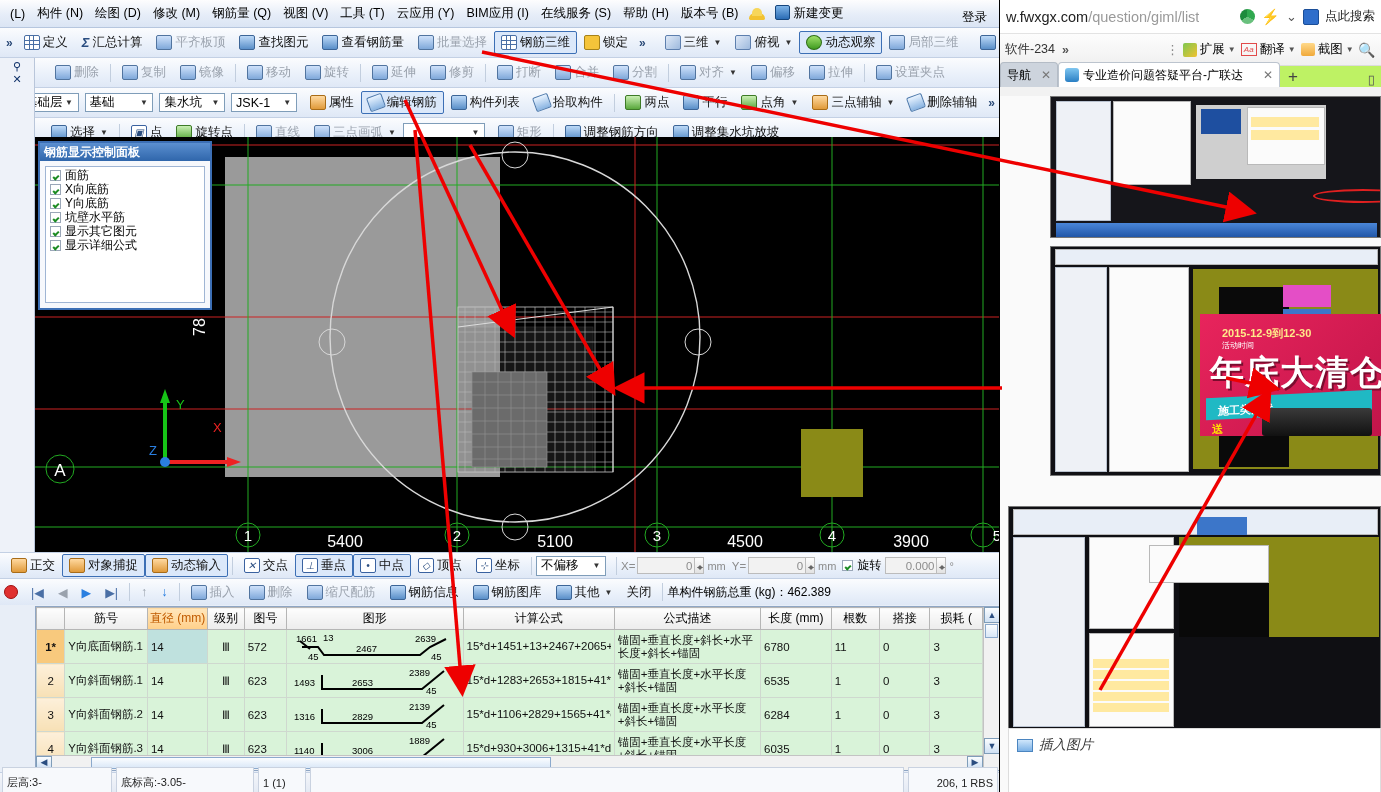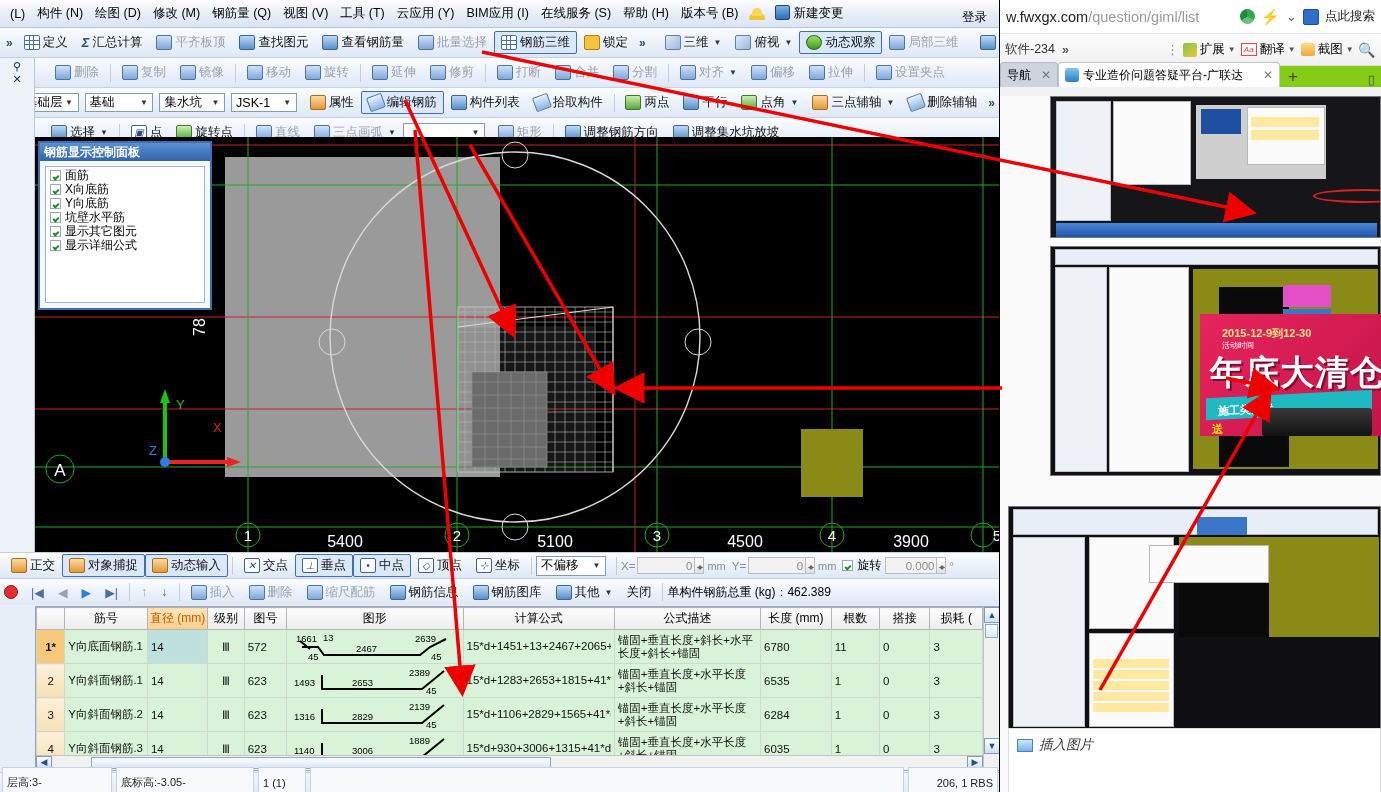--- a/index.html
+++ b/index.html
@@ -130,21 +130,21 @@
 
   .bottombar{position:absolute;left:0;bottom:0;width:1000px;height:20px;background:linear-gradient(#f4f6fa,#e4eaf4);border-top:1px solid #c3d0e4;display:flex;align-items:center;font-size:11px;}
   .bcell{border:1px solid #c9d2e0;height:32px;margin:0 2px;display:flex;align-items:center;padding:0 4px;background:#f7f9fc;color:#222;}
 
   
   #browser{position:absolute;left:1000px;top:0;width:381px;height:792px;background:#f2f2f2;overflow:hidden;}
   .urlbar{height:34px;background:#fff;display:flex;align-items:center;padding:0 6px;gap:5px;border-bottom:1px solid #e3e3e3;}
   .urltext{font-size:14.5px;color:#222;white-space:nowrap;overflow:hidden;}
   .urltext .grey{color:#9a9a9a;}
   .toolrow{height:32px;background:linear-gradient(#fdfdfd,#f0f0f0);display:flex;align-items:center;gap:7px;padding:0 5px;border-bottom:1px solid #dcdcdc;font-size:12.5px;}
-  .tabrow{height:21px;background:#84cc16;display:flex;align-items:flex-end;}
+  .tabrow{height:21px;background:#bef264;display:flex;align-items:flex-end;}
   .tab{height:25px;background:#fff;border:1px solid #bcc4ce;border-bottom:none;border-radius:4px 4px 0 0;display:flex;align-items:center;gap:4px;padding:0 6px;font-size:12px;white-space:nowrap;overflow:hidden;}
   .tab.inactive{background:#cdd4dd;border-color:#b4bcc6;}
   .newtab{font-size:17px;color:#444;padding:0 8px;}
   .page{position:absolute;left:0;top:96px;width:381px;height:696px;background:#fafafa;overflow:hidden;}
 
   .thumbcard{position:absolute;background:#1a1a1a;border:1px solid #777;overflow:hidden;}
   .scr-grey{position:absolute;background:#d9d9d9;}
   .scr-olive{position:absolute;background:#8a8a17;}
   .scr-blue{position:absolute;background:#2f6ecb;}
   .scr-pink{position:absolute;background:#e44ec6;}

